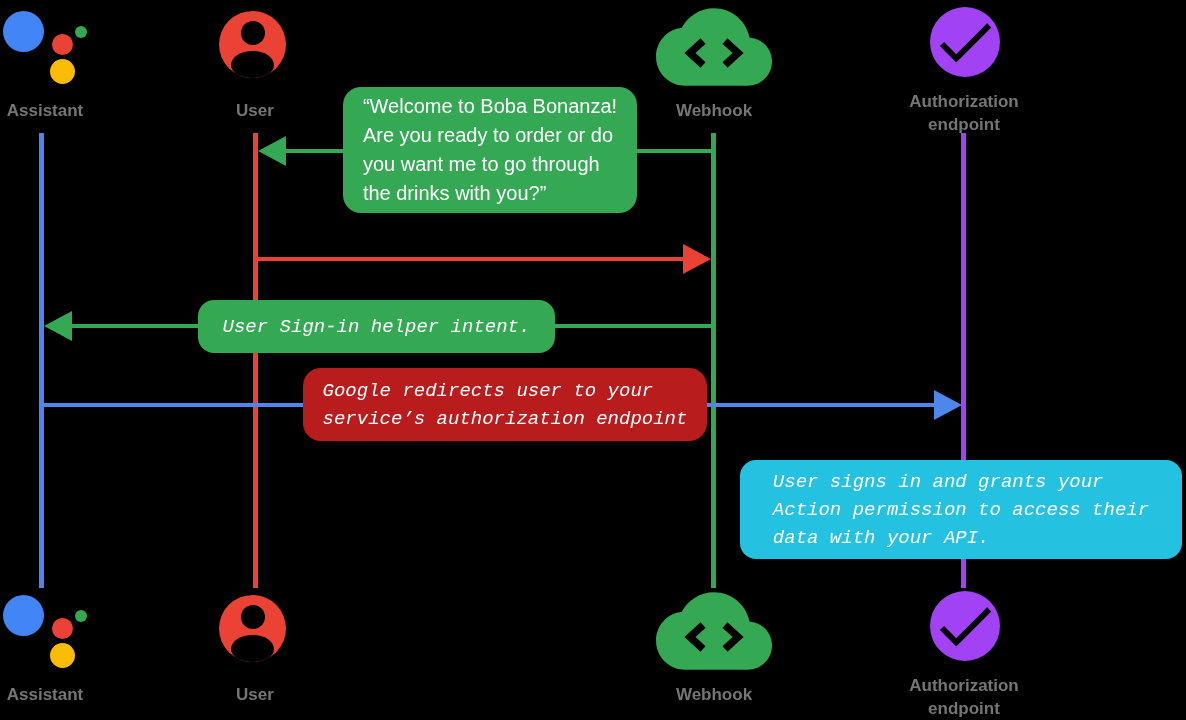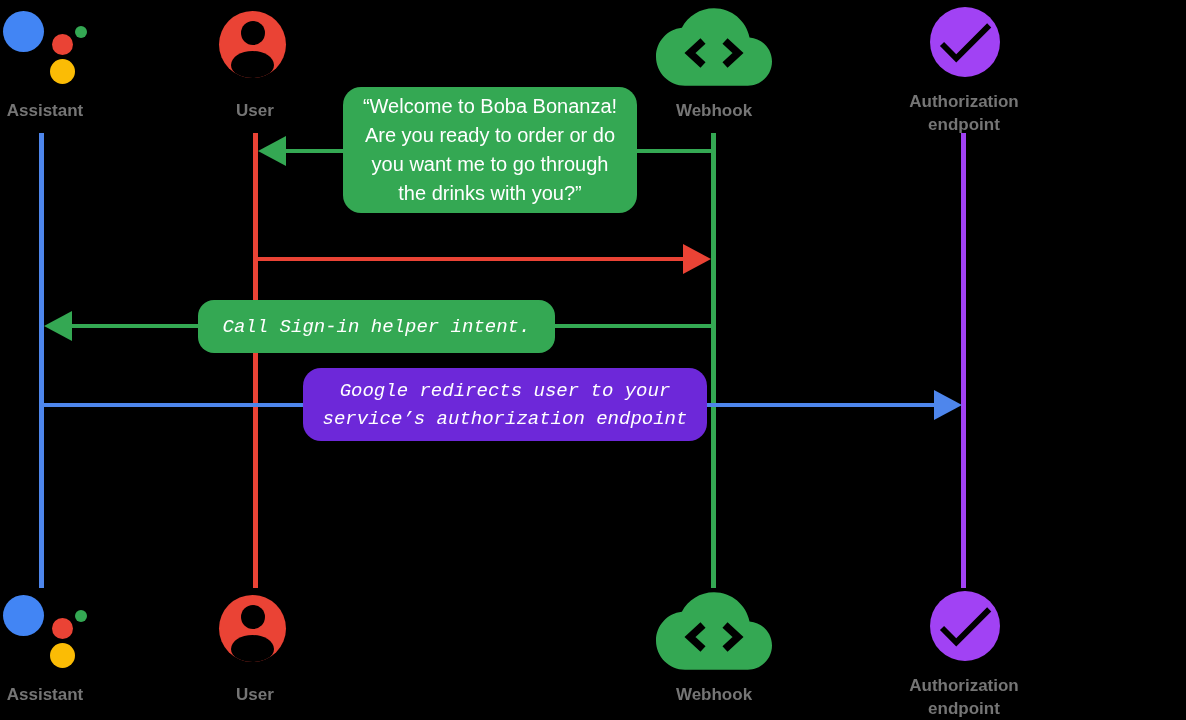--- a/index.html
+++ b/index.html
@@ -9,21 +9,21 @@
   .lifeline{position:absolute;top:133px;height:455px;width:5px;z-index:1;}
   .ll-assistant{left:39px;background:#4E86EC;}
   .ll-user{left:253px;background:#EA4335;}
   .ll-webhook{left:711px;background:#34A853;}
   .ll-auth{left:961px;background:#A142F4;}
   
   .mline{position:absolute;height:4px;z-index:2;}
   .ah{position:absolute;width:0;height:0;z-index:2;
       border-top:15px solid transparent;border-bottom:15px solid transparent;}
   
-  .bubble{position:absolute;z-index:3;color:#fff;text-align:center;white-space:pre-line;
+  .bubble{position:absolute;z-index:3;color:#fff;white-space:pre-line;
           display:flex;align-items:center;justify-content:center;box-sizing:border-box;}
   .b-sans{font-size:20px;line-height:29px;}
   .b-mono{font-family:"Liberation Mono",monospace;font-style:italic;font-size:19px;line-height:28px;}
   
   .actor-label{position:absolute;z-index:4;color:#757575;font-weight:700;font-size:17px;
                line-height:23px;text-align:center;white-space:pre-line;}
   
   .icon-group{position:absolute;z-index:4;}
   .dot{position:absolute;border-radius:50%;}
   .user-badge{position:absolute;width:67px;height:67px;border-radius:50%;background:#EA4335;overflow:hidden;}
@@ -46,27 +46,30 @@
   <div class="bubble b-sans" style="left:343px;top:87px;width:294px;height:126px;background:#34A853;border-radius:18px;">“Welcome to Boba Bonanza!
 Are you ready to order or do
 you want me to go through
 the drinks with you?”</div>
 
   <div class="mline" style="left:255px;top:257px;width:433px;background:#EA4335;"></div>
   <div class="ah" style="left:683px;top:244px;border-left:28px solid #EA4335;"></div>
 
   <div class="mline" style="left:60px;top:324px;width:654px;background:#34A853;"></div>
   <div class="ah" style="left:44px;top:311px;border-right:28px solid #34A853;"></div>
-  <div class="bubble b-mono" style="left:198px;top:300px;width:357px;height:53px;background:#34A853;border-radius:16px;">Call Sign-in helper intent.</div>
+  <div class="bubble b-mono" style="left:198px;top:300px;width:357px;height:53px;background:#34A853;border-radius:16px;">User Sign-in helper intent.</div>
 
   <div class="mline" style="left:41px;top:403px;width:899px;background:#4E86EC;"></div>
   <div class="ah" style="left:934px;top:390px;border-left:28px solid #4E86EC;"></div>
-  <div class="bubble b-mono" style="left:303px;top:368px;width:404px;height:73px;background:#6d28d9;border-radius:18px;">Google redirects user to your
+  <div class="bubble b-mono" style="left:303px;top:368px;width:404px;height:73px;background:#b91c1c;border-radius:18px;">Google redirects user to your
 service’s authorization endpoint</div>
 
+  <div class="bubble b-mono" style="left:740px;top:460px;width:442px;height:99px;background:#24C1E0;border-radius:16px;">User signs in and grants your
+Action permission to access their
+data with your API.</div>
 
   <div class="icon-group" style="left:3px;top:11px;width:90px;height:75px;">
     <div class="dot" style="left:0;top:0;width:41px;height:41px;background:#4285F4;"></div>
     <div class="dot" style="left:72px;top:15px;width:12px;height:12px;background:#34A853;"></div>
     <div class="dot" style="left:49px;top:23px;width:21px;height:21px;background:#EA4335;"></div>
     <div class="dot" style="left:47px;top:48px;width:25px;height:25px;background:#FBBC05;"></div>
   </div>
 
   <div class="user-badge" style="left:219px;top:11px;">
     <div class="user-head"></div>

